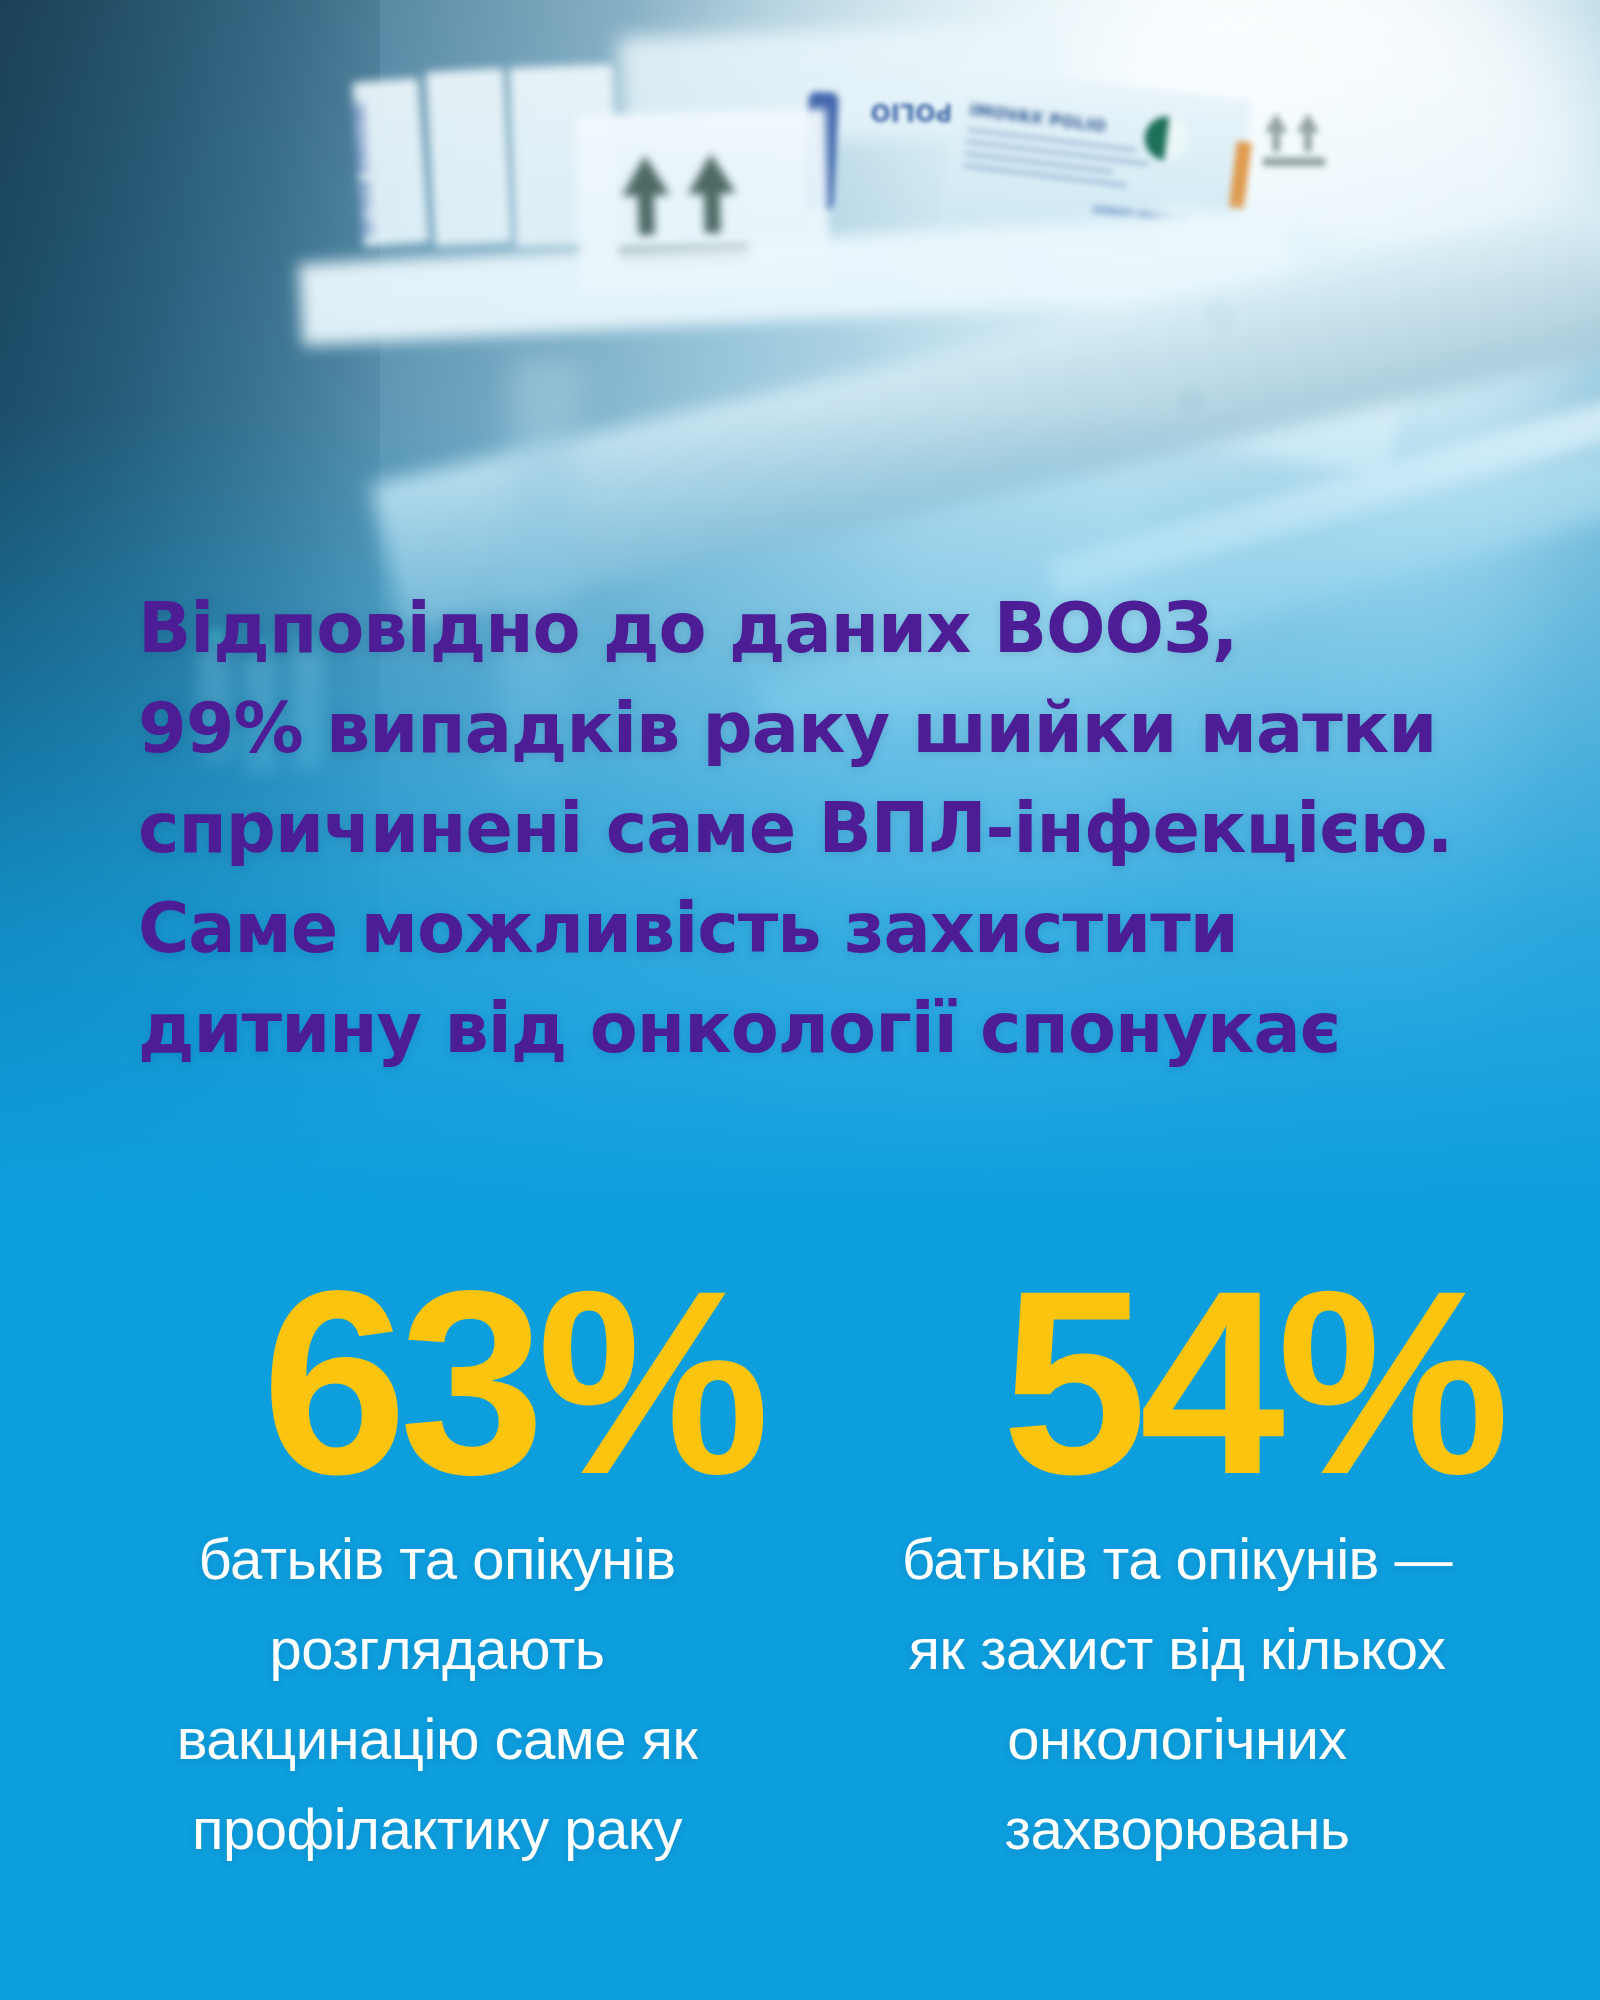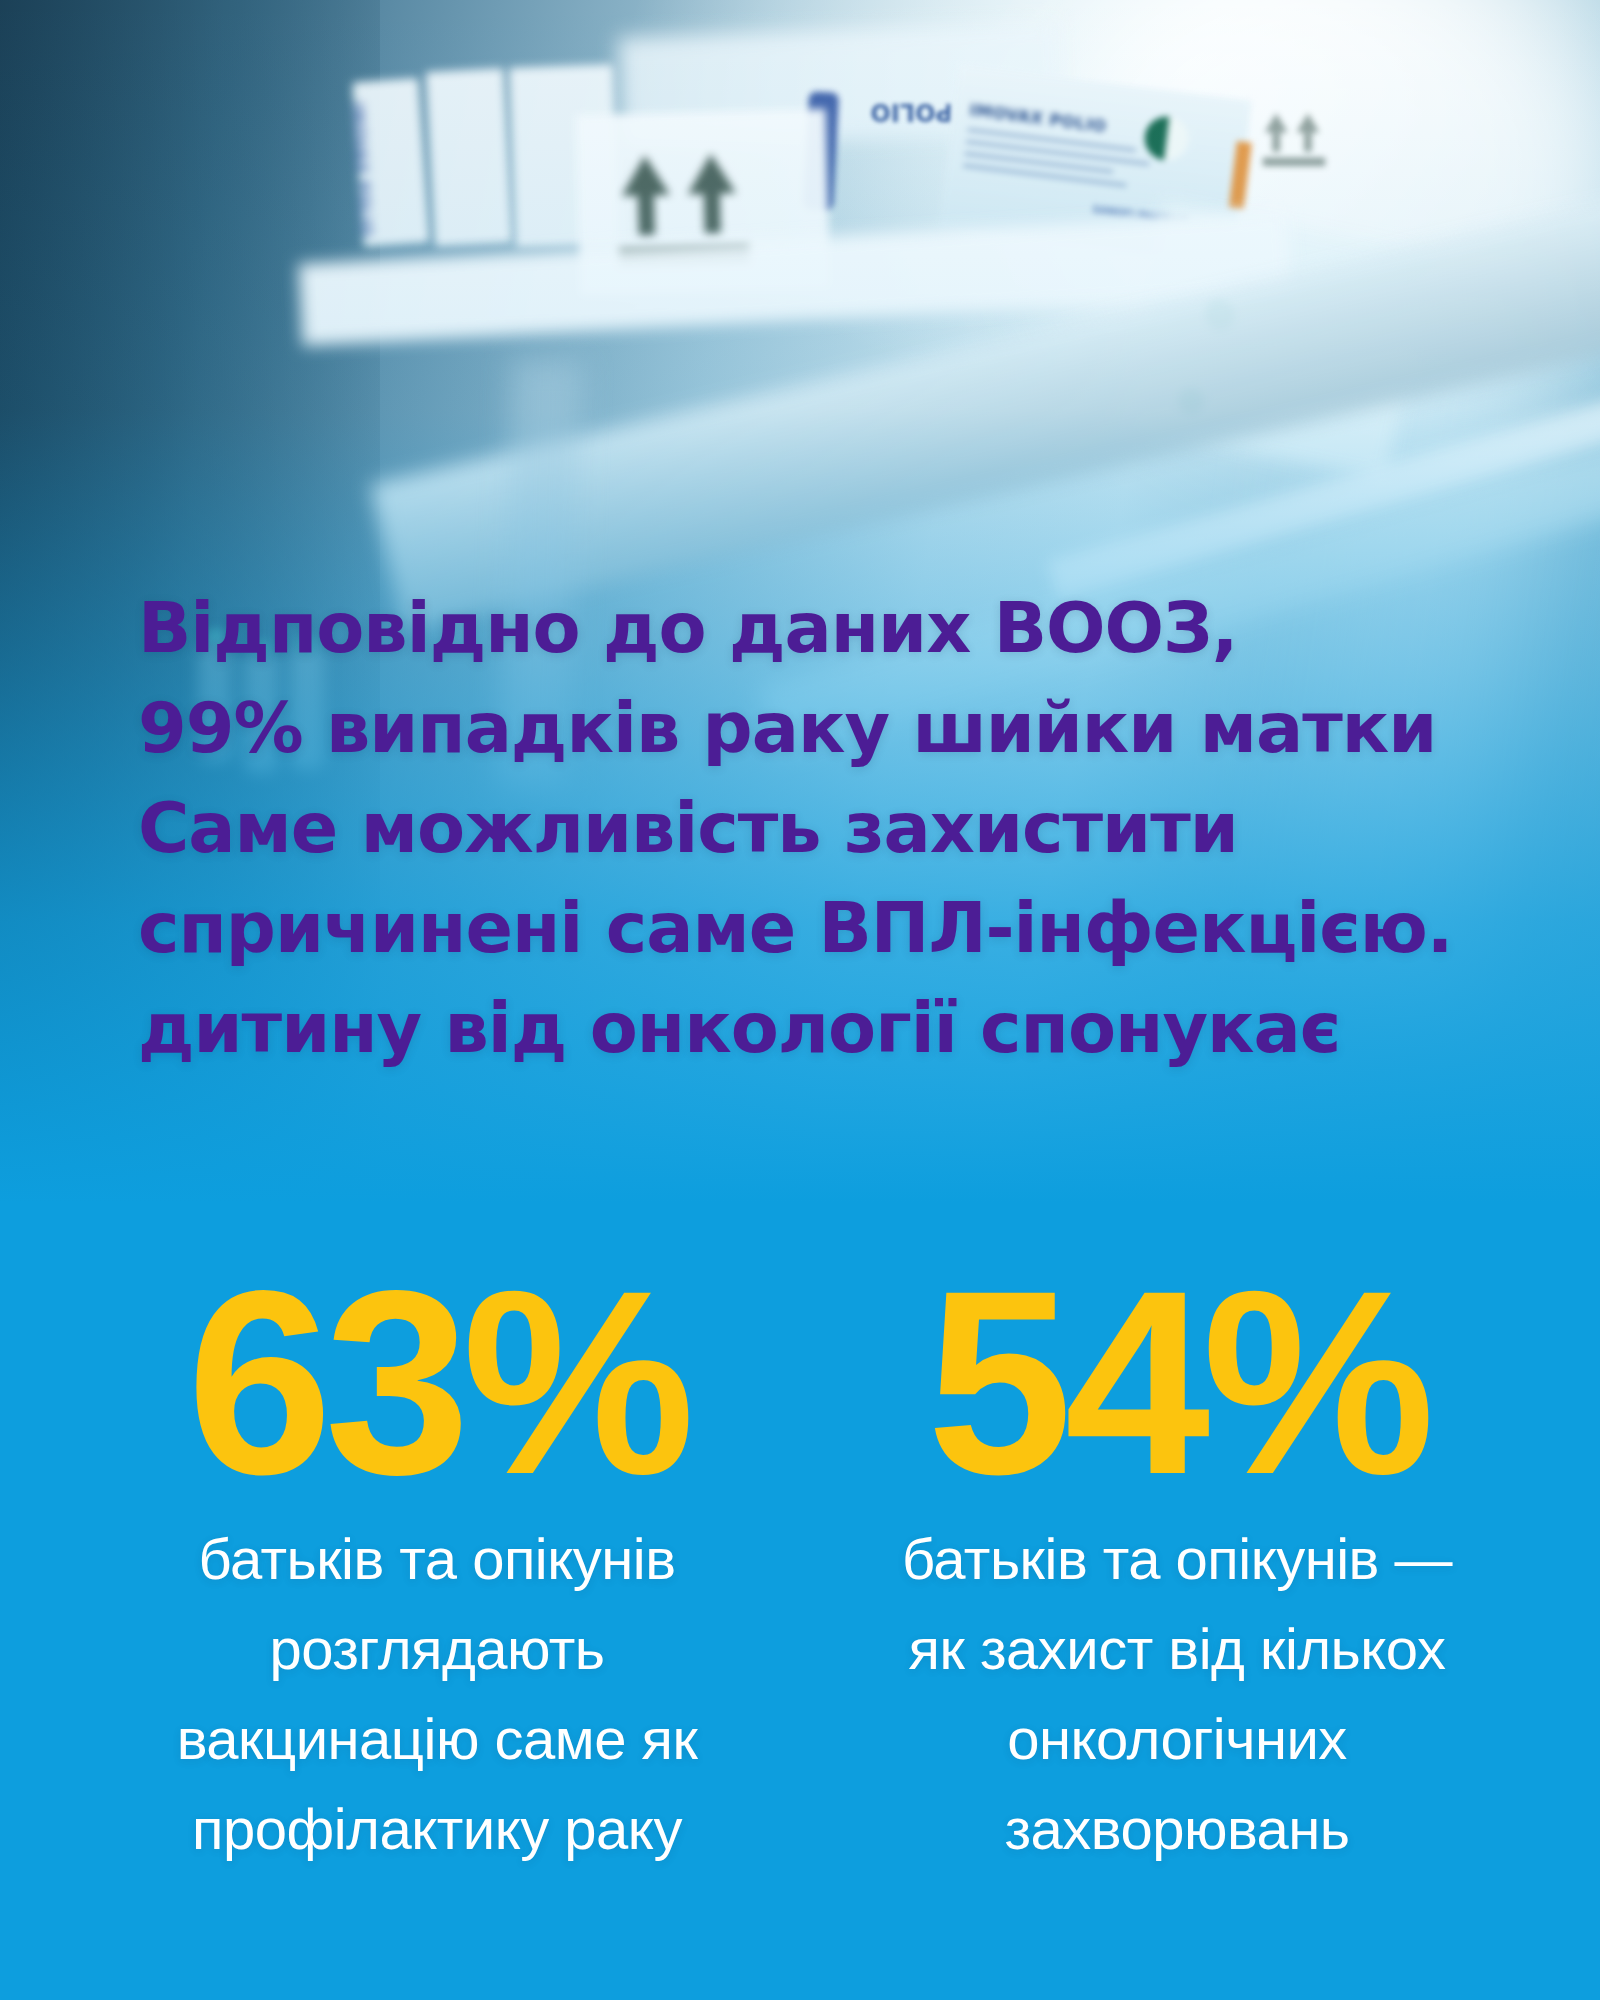--- a/index.html
+++ b/index.html
@@ -83,21 +83,21 @@
     color:#4c1d95;font-weight:bold;font-size:70px;line-height:100px;letter-spacing:-1px;
     text-shadow:0 2px 10px rgba(0,45,80,0.15);
   }
   .headline div{white-space:nowrap;}
   .stats{position:absolute;left:0;top:1268px;width:1600px;height:640px;}
   .stat{position:absolute;top:0;width:650px;text-align:center;}
   .stat-left{left:112px;} .stat-right{left:852px;}
   .stat-value{
     font-family:"Liberation Sans","DejaVu Sans",sans-serif;
     font-size:262px;line-height:230px;font-weight:bold;letter-spacing:-8px;
-    color:#fcc40e;white-space:nowrap;
+    color:#fcc40e;white-space:nowrap;text-align:right;
   }
   .stat-lines{
     margin-top:16px;
     font-family:"Liberation Sans","DejaVu Sans",sans-serif;
     color:#ffffff;font-weight:normal;font-size:58px;line-height:90px;letter-spacing:-0.5px;
     text-shadow:0 2px 8px rgba(0,45,80,0.12);
   }
   .stat-lines div{white-space:nowrap;}
 </style>
 </head>
@@ -167,22 +167,22 @@
     <div class="vial-cap c3"></div>
     <div class="glow-dot g1"></div>
     <div class="glow-dot g2"></div>
 
     <div class="fade"></div>
   </div>
 
   <div class="headline">
     <div>Відповідно до даних ВООЗ,</div>
     <div>99% випадків раку шийки матки</div>
+    <div>спричинені саме ВПЛ-інфекцією.</div>
     <div>Саме можливість захистити</div>
-    <div>спричинені саме ВПЛ-інфекцією.</div>
     <div>дитину від онкології спонукає</div>
   </div>
 
   <div class="stats">
     <div class="stat stat-left">
       <div class="stat-value">63%</div>
       <div class="stat-lines">
         <div>батьків та опікунів</div>
         <div>розглядають</div>
         <div>вакцинацію саме як</div>

